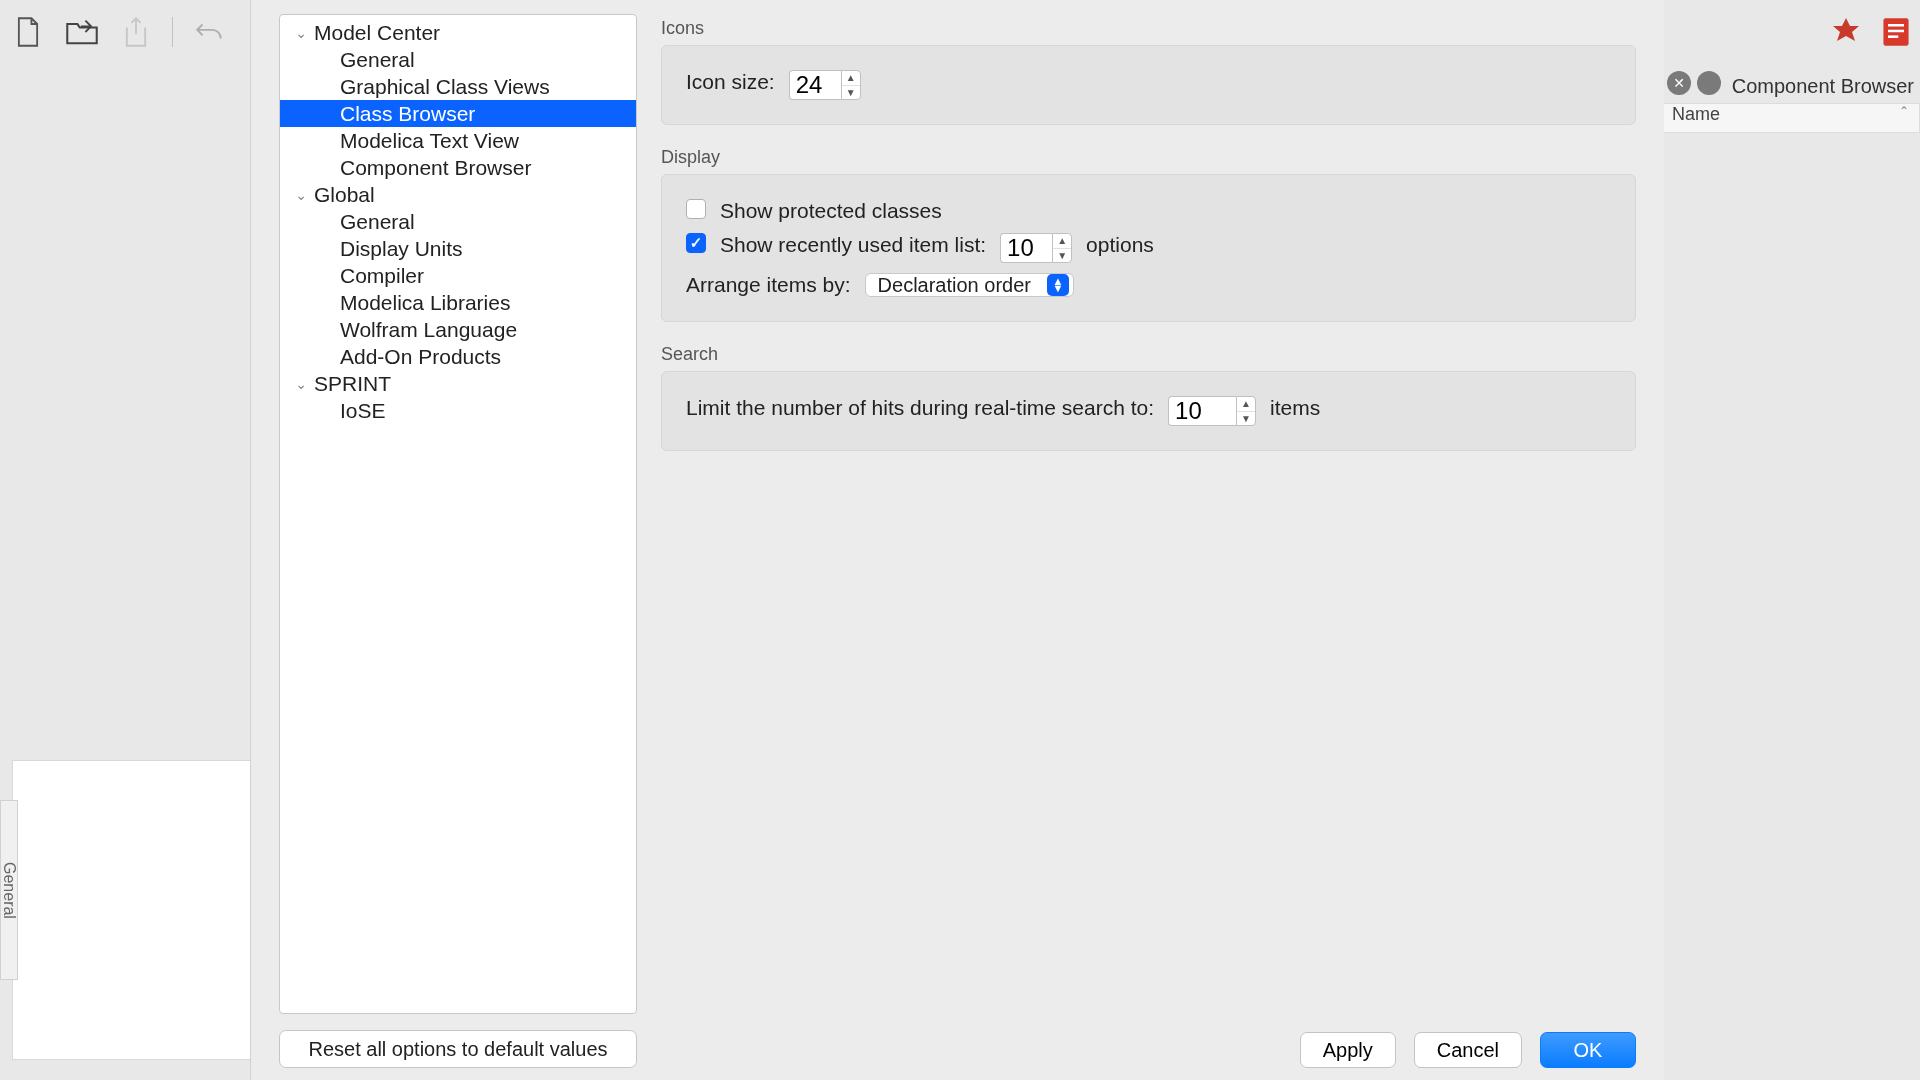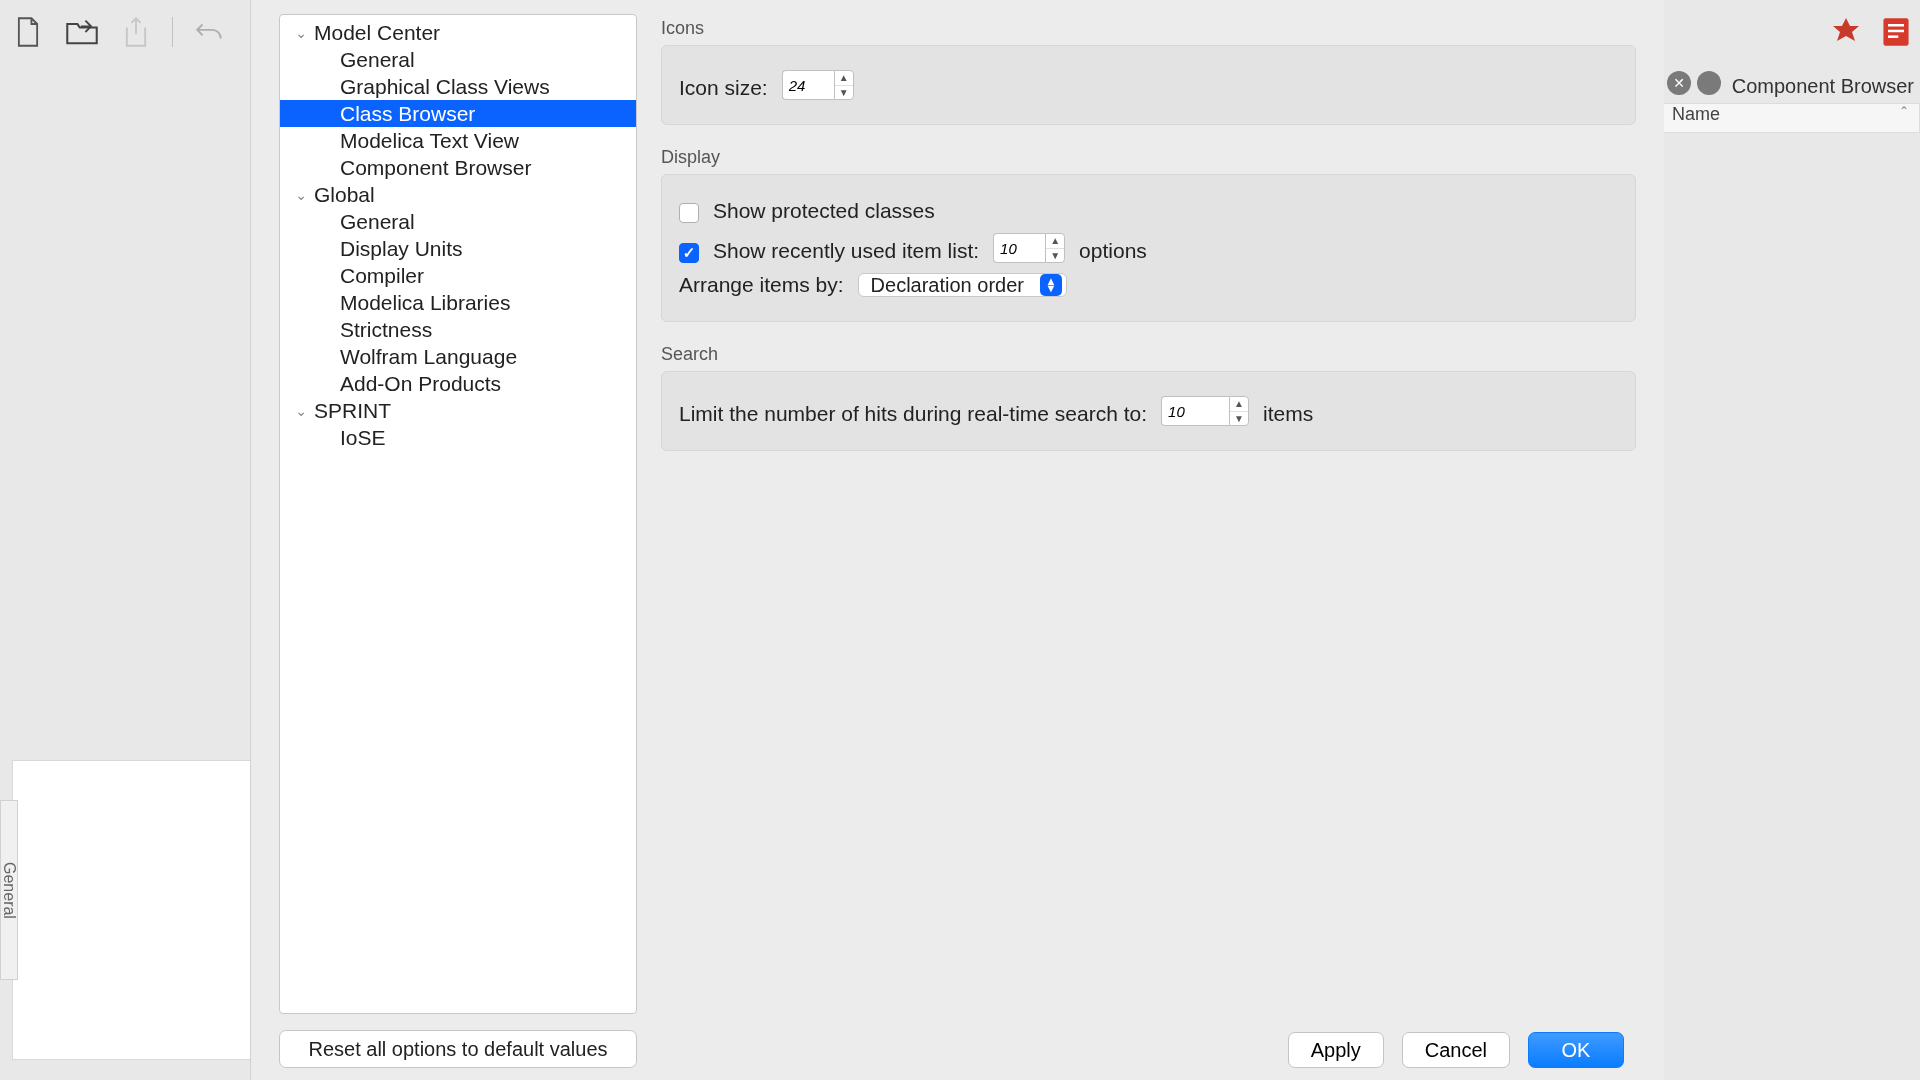--- a/index.html
+++ b/index.html
@@ -31,37 +31,37 @@
     .indent-1 { padding-left: 12px; }
     .indent-2 { padding-left: 60px; }
 
     .reset-btn { position: absolute; left: 28px; top: 1030px; width: 358px; height: 38px; background: #fff; border: 1px solid #c6c6c6; border-radius: 7px; font-size: 20px; color: #222; display:flex; align-items:center; justify-content:center; }
 
     .content { position: absolute; left: 410px; top: 18px; right: 28px; }
 
     .section-title { font-size: 18px; color: #555; margin-bottom: 6px; }
     .section-box { background: #e3e3e3; border: 1px solid #d6d6d6; border-radius: 6px; padding: 14px 16px; margin-bottom: 22px; }
 
-    .row { display: flex; align-items: flex-end; gap: 14px; margin: 10px 1px; font-size: 21px; color: #222; }
+    .row { display: flex; align-items: flex-start; gap: 14px; margin: 10px 8px; font-size: 21px; color: #222; }
 
     .spin { display: inline-flex; align-items: center; }
-    .spin input { width: 52px; height: 30px; border: 1px solid #c0c0c0; border-right: none; border-radius: 4px 0 0 4px; padding: 10px 6px; font-size: 15px; background:#fff;font-style:italic; }
+    .spin input { width: 52px; height: 30px; border: 1px solid #c0c0c0; border-right: none; border-radius: 4px 0 0 4px; padding: 10px 6px; font-size: 24px; background:#fff; }
     .spin .spinbtns { width: 20px; height: 30px; border: 1px solid #c0c0c0; border-radius: 0 4px 4px 0; display:flex; flex-direction:column; background:#fff; }
     .spin .sb { flex:1; display:flex; align-items:center; justify-content:center; font-size:10px; color:#555; }
     .spin .sb:first-child { border-bottom:1px solid #e0e0e0; }
 
     .spin.wide input { width: 68px; }
 
     .checkbox { width: 20px; height: 20px; border: 1px solid #b0b0b0; border-radius: 4px; background:#fff; display:inline-flex; align-items:center; justify-content:center; }
     .checkbox.checked { background:#0a63ff; border-color:#0a63ff; color:#fff; font-size:15px; font-weight:bold; }
 
     .select { display:inline-flex; align-items:center; background:#fff; border:1px solid #c8c8c8; border-radius:6px; height:24px; padding: 0 4px 0 12px; font-size:20px; }
     .select .sel-arrow { width:22px; height:22px; background:#0a63ff; border-radius:5px; margin-left:16px; display:flex; align-items:center; justify-content:center; color:#fff; font-size:11px; flex-direction:column; line-height:7px;}
 
-    .footer { position:absolute; right: 40px; top: 1032px; display:flex; gap:18px; }
+    .footer { position:absolute; right: 28px; top: 1032px; display:flex; gap:18px; }
     .btn { height:36px; min-width:96px; padding: 0 22px; border-radius:7px; font-size:20px; display:flex; align-items:center; justify-content:center; background:#fff; border:1px solid #c4c4c4; }
     .btn.primary { background: linear-gradient(#3f9bff,#0a7cff); color:#fff; border-color:#0a7cff; }
 
     .chev { font-size:12px; color:#888; }
 
     
     .left-strip { position:absolute; left:0; top: 800px; width:18px; height:180px; background:#f0f0f0; border:1px solid #d0d0d0; writing-mode: vertical-rl; text-orientation: mixed; font-size:16px; color:#666; display:flex; align-items:center; justify-content:center; }
 
     
     .bg-panel-left { position:absolute; left:12px; top: 760px; width: 240px; height: 300px; background:#fff; border:1px solid #d8d8d8; }
@@ -164,23 +164,20 @@
         <div class="tree-row indent-2">
           <span>Display Units</span>
         </div>
         <div class="tree-row indent-2">
           <span>Compiler</span>
         </div>
         <div class="tree-row indent-2">
           <span>Modelica Libraries</span>
         </div>
         <div class="tree-row indent-2">
-          <span>Strictness</span>
-        </div>
-        <div class="tree-row indent-2">
           <span>Wolfram Language</span>
         </div>
         <div class="tree-row indent-2">
           <span>Add-On Products</span>
         </div>
         <div class="tree-row indent-1">
           <span class="disclosure">⌄</span>
           <span>SPRINT</span>
         </div>
         <div class="tree-row indent-2">

